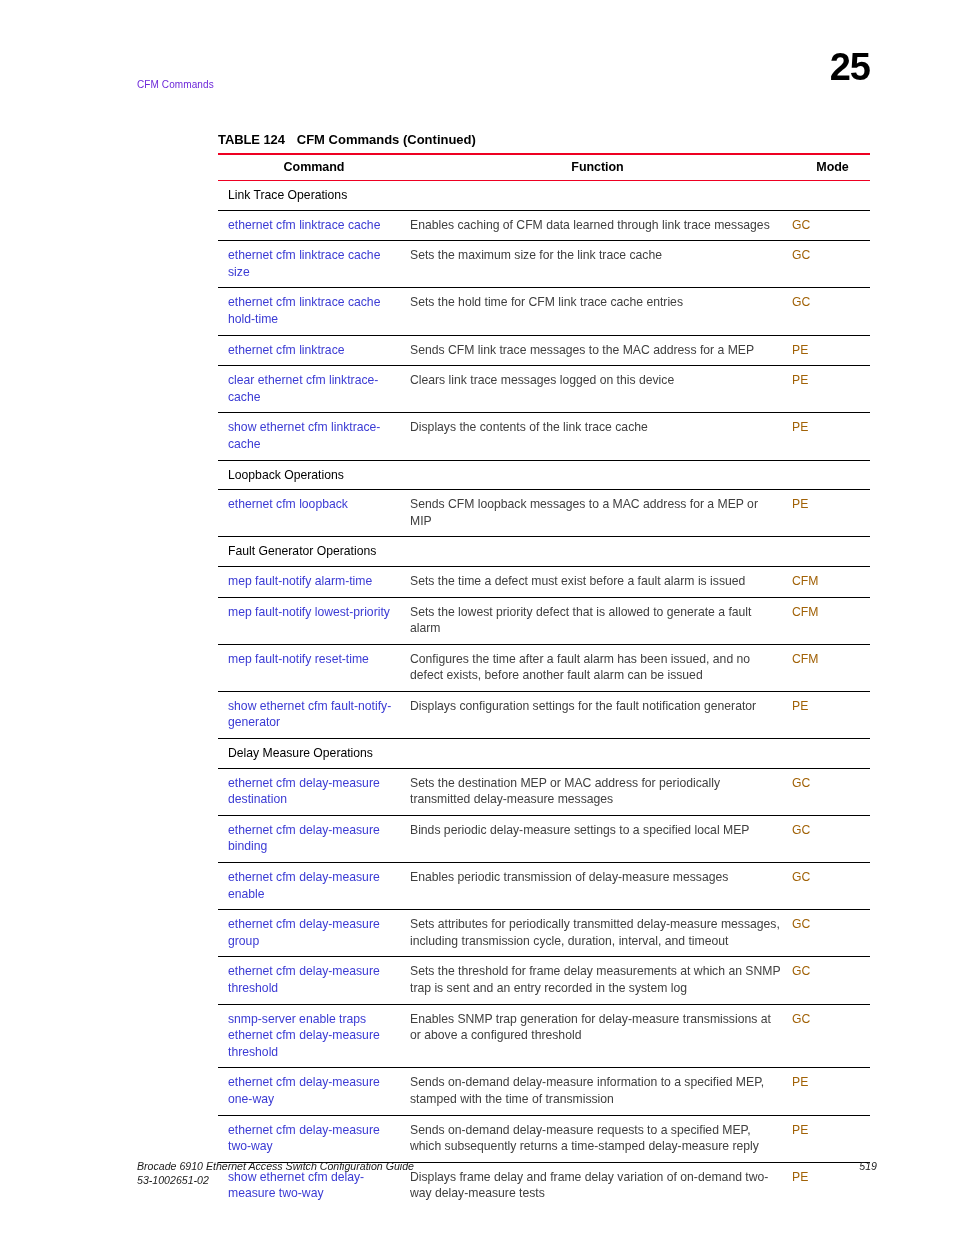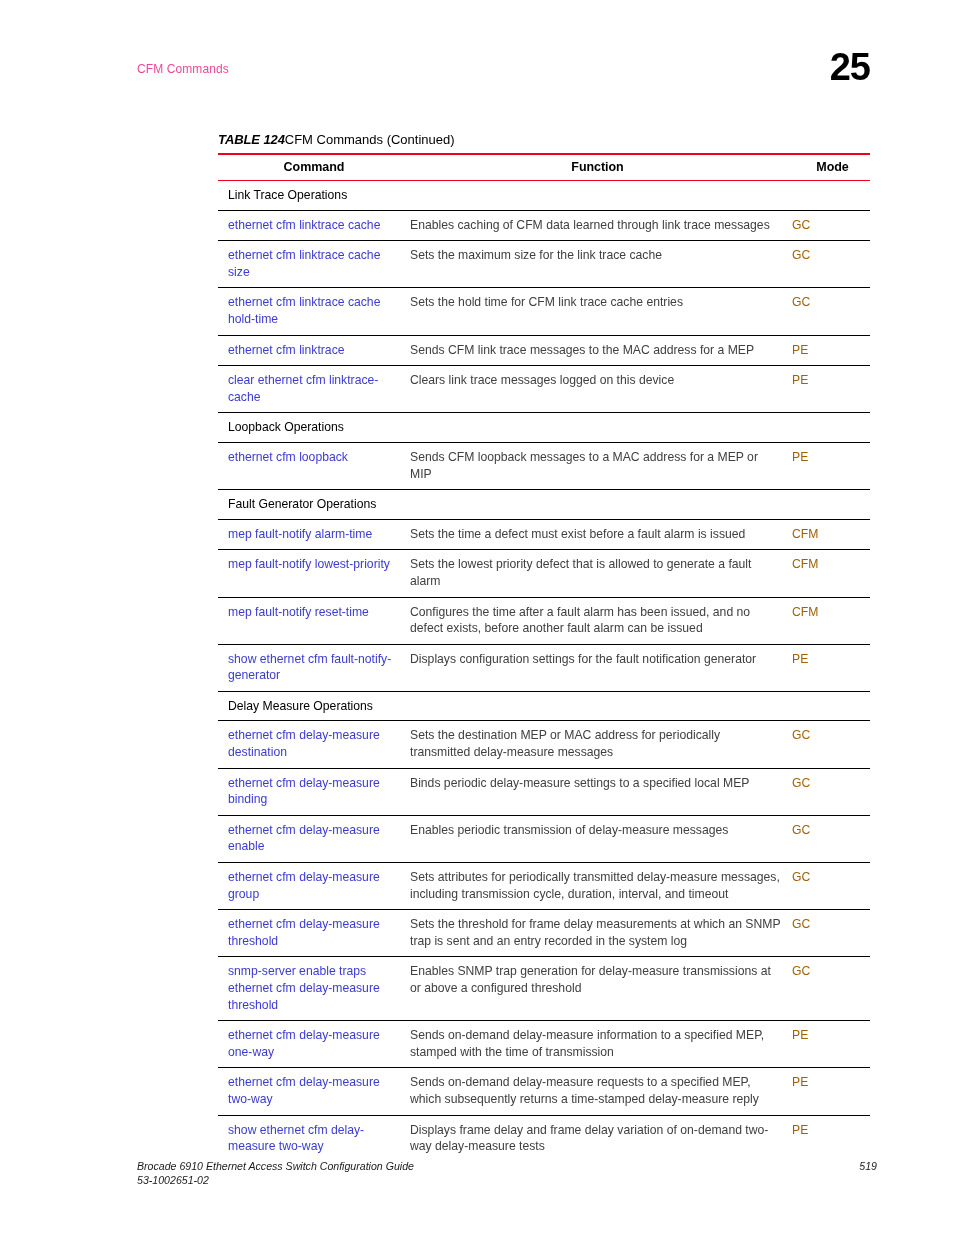--- a/index.html
+++ b/index.html
@@ -19,24 +19,24 @@
 
   .page {
     position: absolute;
     inset: 0;
   }
 
   
   .running-head {
     position: absolute;
     left: 137px;
-    top: 62px;
-    font-size: 12px;
+    top: 79px;
+    font-size: 10px;
     letter-spacing: 0.1px;
-    color: #ec4899;
+    color: #6d28d9;
   }
   .chapter-number {
     position: absolute;
     right: 84px;
     top: 48px;
     font-size: 38px;
     font-weight: bold;
     letter-spacing: -1px;
     line-height: 1;
     color: #000;
@@ -52,25 +52,24 @@
 
   .table-caption {
     font-size: 13px;
     line-height: 16px;
     padding-bottom: 5px;
     white-space: nowrap;
   }
   .table-caption .cap-label {
     font-weight: bold;
     letter-spacing: -0.1px;
-    margin-right: 0;
-    font-style: italic;
+    margin-right: 12px;
   }
   .table-caption .cap-text {
-    font-weight: normal;
+    font-weight: bold;
   }
 
   table.cmd-table {
     border-collapse: collapse;
     width: 652px;
     table-layout: fixed;
   }
 
   table.cmd-table col.c-cmd  { width: 182px; }
   table.cmd-table col.c-fn   { width: 385px; }
@@ -191,20 +190,25 @@
           <tr>
             <td class="col-cmd">ethernet cfm linktrace</td>
             <td class="col-fn">Sends CFM link trace messages to the MAC address for a MEP</td>
             <td class="col-mode">PE</td>
           </tr>
           <tr>
             <td class="col-cmd">clear ethernet cfm linktrace-cache</td>
             <td class="col-fn">Clears link trace messages logged on this device</td>
             <td class="col-mode">PE</td>
           </tr>
+          <tr>
+            <td class="col-cmd">show ethernet cfm linktrace-cache</td>
+            <td class="col-fn">Displays the contents of the link trace cache</td>
+            <td class="col-mode">PE</td>
+          </tr>
           <tr class="section-row">
             <td colspan="3">Loopback Operations</td>
           </tr>
           <tr>
             <td class="col-cmd">ethernet cfm loopback</td>
             <td class="col-fn">Sends CFM loopback messages to a MAC address for a MEP or MIP</td>
             <td class="col-mode">PE</td>
           </tr>
           <tr class="section-row">
             <td colspan="3">Fault Generator Operations</td>

